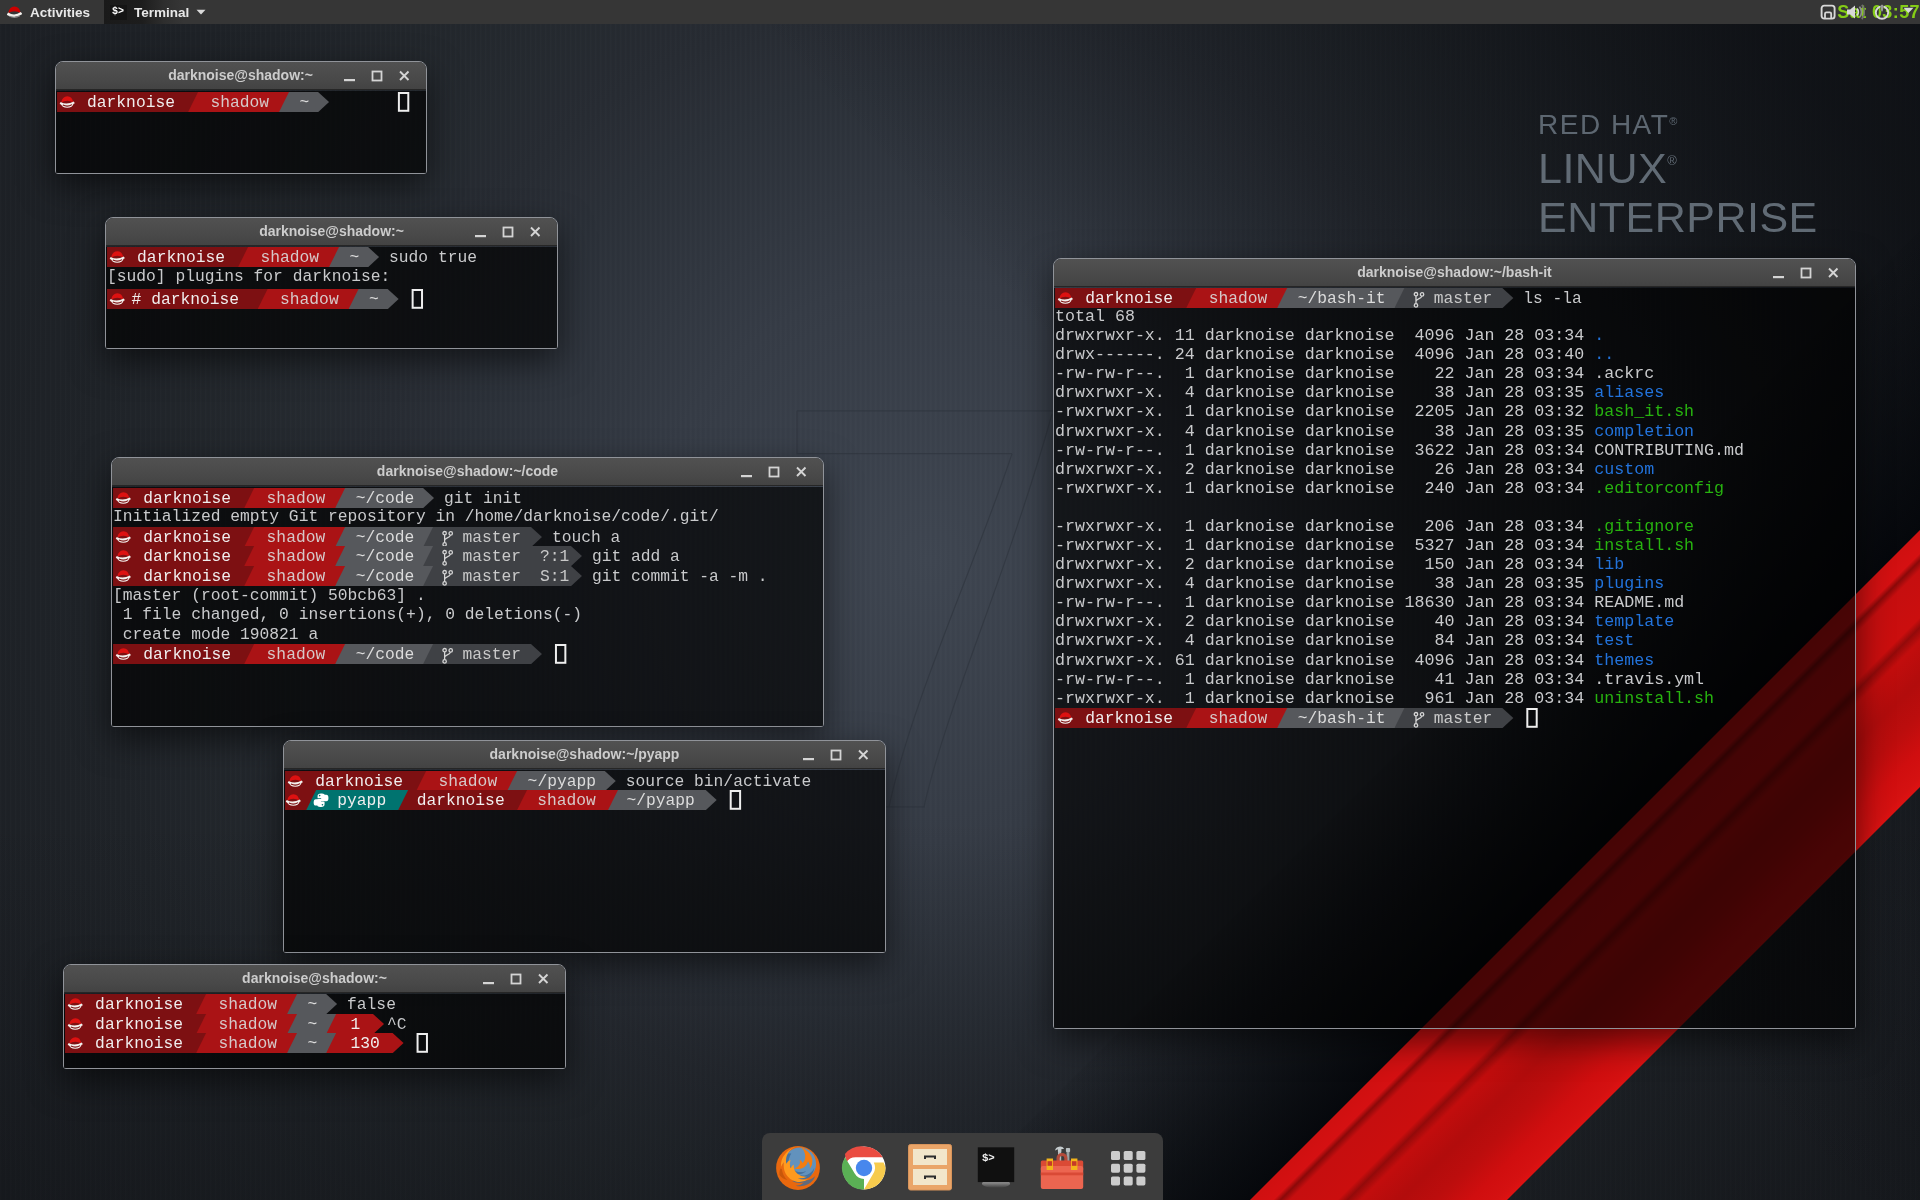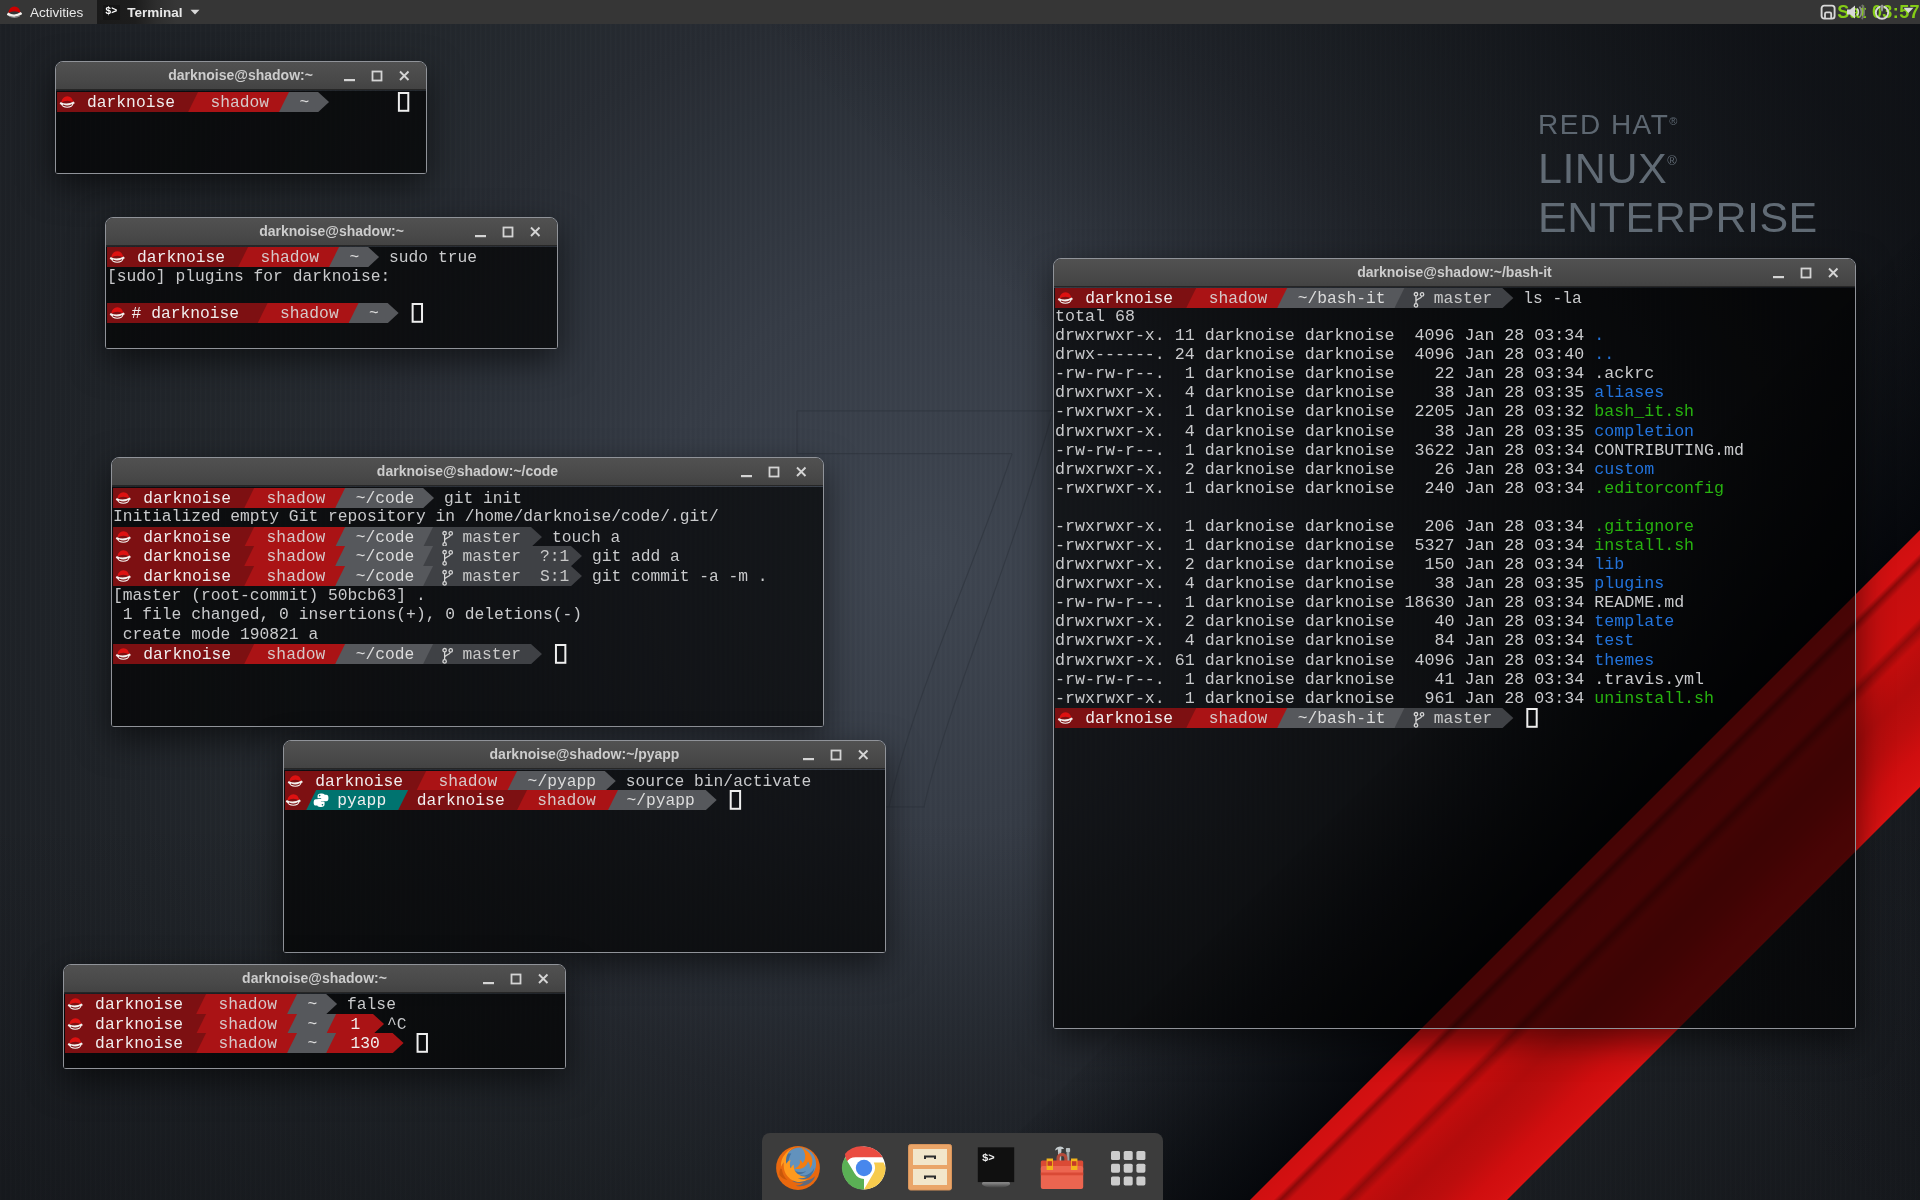--- a/index.html
+++ b/index.html
@@ -1,21 +1,21 @@
 <!DOCTYPE html>
 <html><head><meta charset="utf-8"><style>
 *{margin:0;padding:0;box-sizing:border-box}
 html,body{width:1920px;height:1200px;overflow:hidden;background:#1a1d21;
  font-family:"Liberation Sans",sans-serif}
 #stage{position:relative;width:1920px;height:1200px;overflow:hidden}
 #wall{position:absolute;left:0;top:0}
 #topbar{position:absolute;left:0;top:0;width:1920px;height:24px;background:#363636;
  color:#e6e6e6;display:flex;align-items:center;z-index:50}
 #tbhat{margin:0 8px 0 7px}
-#acts{font-size:13.5px;font-weight:normal;color:#e8e8e8}
+#acts{font-size:13.5px;font-weight:bold;color:#e8e8e8}
 #appbtn{display:flex;align-items:center;height:24px;margin-left:14px;padding:0 10px 0 6px;
  background:linear-gradient(90deg,#1a1a1a 0px,#1d1d1d 38px,#2e2e2e 60px,#363636 80px)}
 #termico{font-family:"Liberation Mono",monospace;font-weight:bold;font-size:10px;color:#fff;
  background:#141414;padding:1px 3px 3px 2px;margin-right:7px}
 #appname{font-size:13.5px;font-weight:bold;color:#e8e8e8}
 #clock{position:absolute;left:0;right:0;text-align:right;font-size:18px;font-weight:bold;letter-spacing:0.4px;color:#84cc16}
 #sysico{position:absolute;right:6px;top:0;height:24px;display:flex;align-items:center;gap:9px}
 #logo{position:absolute;left:1538px;top:111px;color:#5d6771;z-index:1}
 #l1{font-size:28px;font-weight:normal;letter-spacing:1.5px;line-height:1}
 #l2{font-size:43px;letter-spacing:0.5px;line-height:1;margin-top:6px;color:#616b75}
@@ -182,21 +182,21 @@
               <path d="M1.6,7.2 Q2.6,1.2 7.8,1.0 Q12.6,1.2 13.6,7.0 Q7.6,3.8 1.6,7.2 Z" fill="#d11"></path>
               <path d="M0.5,7.8 Q7.4,11.4 14.7,7.2" stroke="#f4f1ee" stroke-width="2.1" fill="none"></path>
               <path d="M3.2,9.9 Q8,12.2 12.4,9.4" stroke="#7d1012" stroke-width="1.1" fill="none"></path>
             </g>
             <text x="30" y="15" font-family="Liberation Mono" font-size="16.3" fill="#f0eeee">darknoise</text>
             <text x="153.5" y="15" font-family="Liberation Mono" font-size="16.3" fill="#d6c9c9">shadow</text>
             <text x="242.6" y="15" font-family="Liberation Mono" font-size="16.3" fill="#dcdcdc">~</text>
             <text x="282.12" y="15" font-family="Liberation Mono" font-size="16.3" fill="#c9cacc">sudo true</text>
           </svg></div>
         <div class="ln" style="top:20.1px"><span style="color:#c9cacc">[sudo] plugins for darknoise:</span></div>
-        <div class="ln" style="top:56px;height:23px"><svg width="450" height="20.2" viewBox="0 0 450 20.2" style="position:absolute;left:0;top:0">
+        <div class="ln" style="top:42px;height:23px"><svg width="450" height="20.2" viewBox="0 0 450 20.2" style="position:absolute;left:0;top:0">
             <rect x="0" y="0" width="160.56" height="20.2" fill="#7d1012"></rect>
             <rect x="150.56" y="0" width="101.0" height="20.2" fill="#aa1315"></rect>
             <path d="M241.56,0 H280.68 L291.68,10.1 L280.68,20.2 H241.56 Z" fill="#56585c"></path>
             <path d="M150.56,0 L251.56,0 L241.56,20.2 L150.56,20.2 Z" fill="#aa1315"></path>
             <path d="M0,0 L160.56,0 L150.56,20.2 L0,20.2 Z" fill="#7d1012"></path>
             <g transform="translate(2.5,3.2)">
               <path d="M1.0,8.0 A6.8,6.0 0 0 0 14.2,8.0 L10,9.6 L4,9.8 Z" fill="#f4f1ee"></path>
               <path d="M1.6,7.2 Q2.6,1.2 7.8,1.0 Q12.6,1.2 13.6,7.0 Q7.6,3.8 1.6,7.2 Z" fill="#d11"></path>
               <path d="M0.5,7.8 Q7.4,11.4 14.7,7.2" stroke="#f4f1ee" stroke-width="2.1" fill="none"></path>
               <path d="M3.2,9.9 Q8,12.2 12.4,9.4" stroke="#7d1012" stroke-width="1.1" fill="none"></path>

